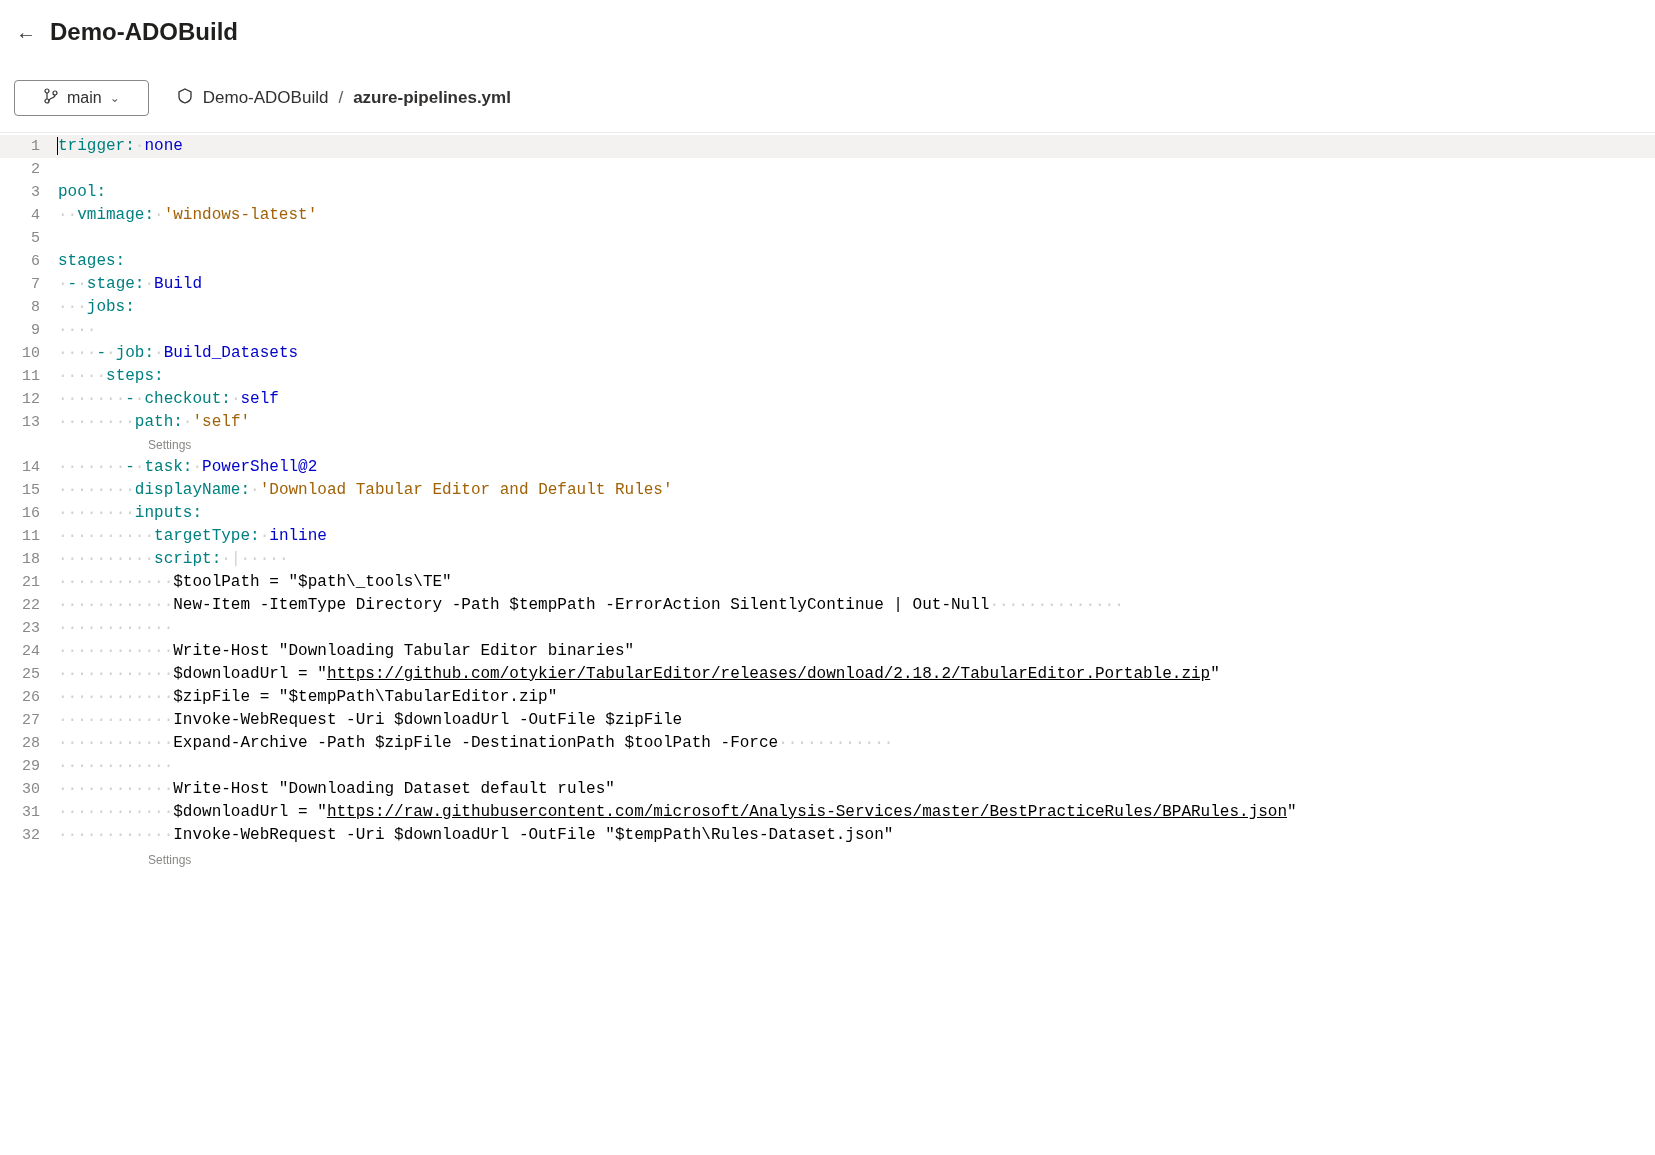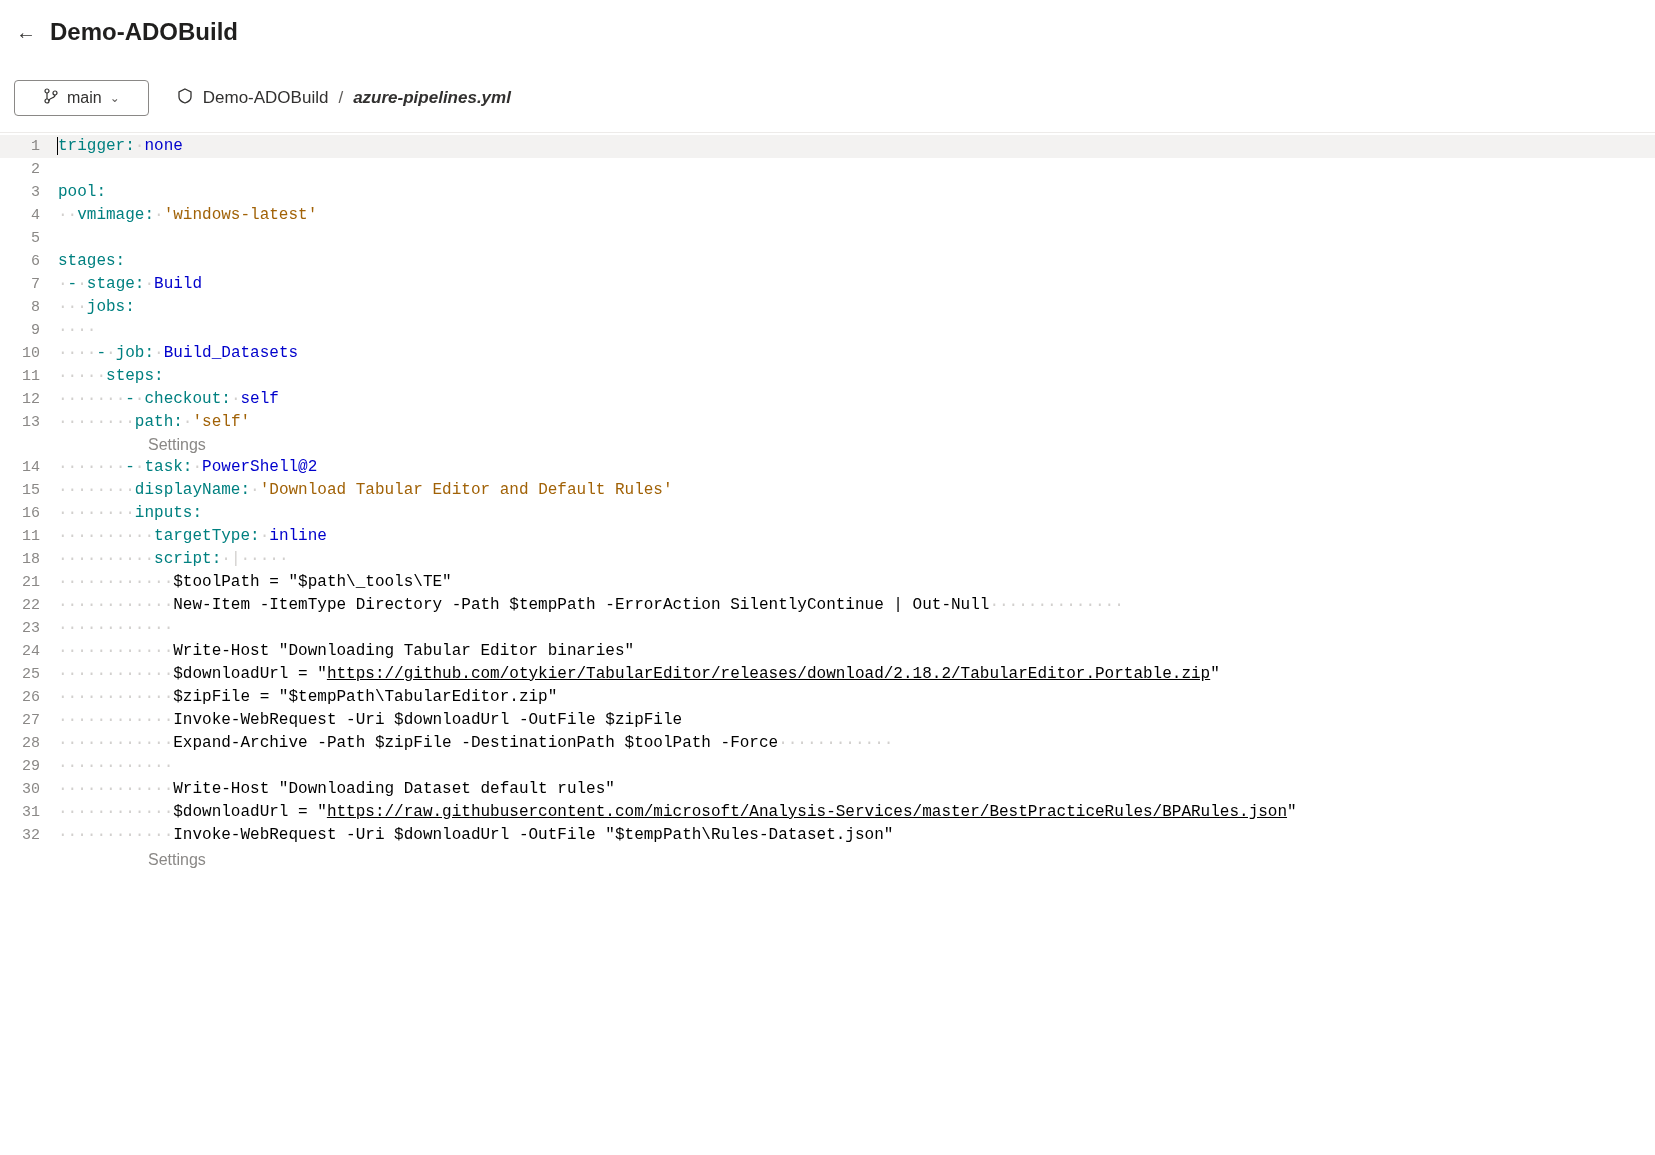--- a/index.html
+++ b/index.html
@@ -39,21 +39,21 @@
 
   .breadcrumb {
     display: flex;
     align-items: center;
     gap: 10px;
     font-size: 17px;
     color: #323130;
   }
   .repo-icon { color: #000; }
   .bc-sep { color: #605e5c; }
-  .bc-file { font-weight: 600; font-style: italic; }
+  .bc-file { font-weight: 600; }
 
   .editor {
     font-family: "Consolas", "Courier New", monospace;
     font-size: 16px;
     line-height: 23px;
     padding-top: 2px;
   }
   .line {
     display: flex;
     align-items: flex-start;
@@ -80,21 +80,21 @@
   .code .val { color: #0000cc; }
   .code .str { color: #a16207; }
   .code .colon { color: #008080; }
   .code .dash { color: #008080; }
   .code .varc { color: #000; }
   .code .url .u { text-decoration: underline; color: #000; }
   .code .cursor { border-left: 1px solid #000; margin-left:-1px; }
   .codelens {
     display: flex;
     font-family: "Segoe UI", sans-serif;
-    font-size: 16px;
+    font-size: 12px;
     color: #8a8886;
     padding-left: 148px;
     line-height: 22px;
   }
   .codelens.last { padding-top: 2px; }
 </style>
 </head>
 <body>
 
 <div class="header">

